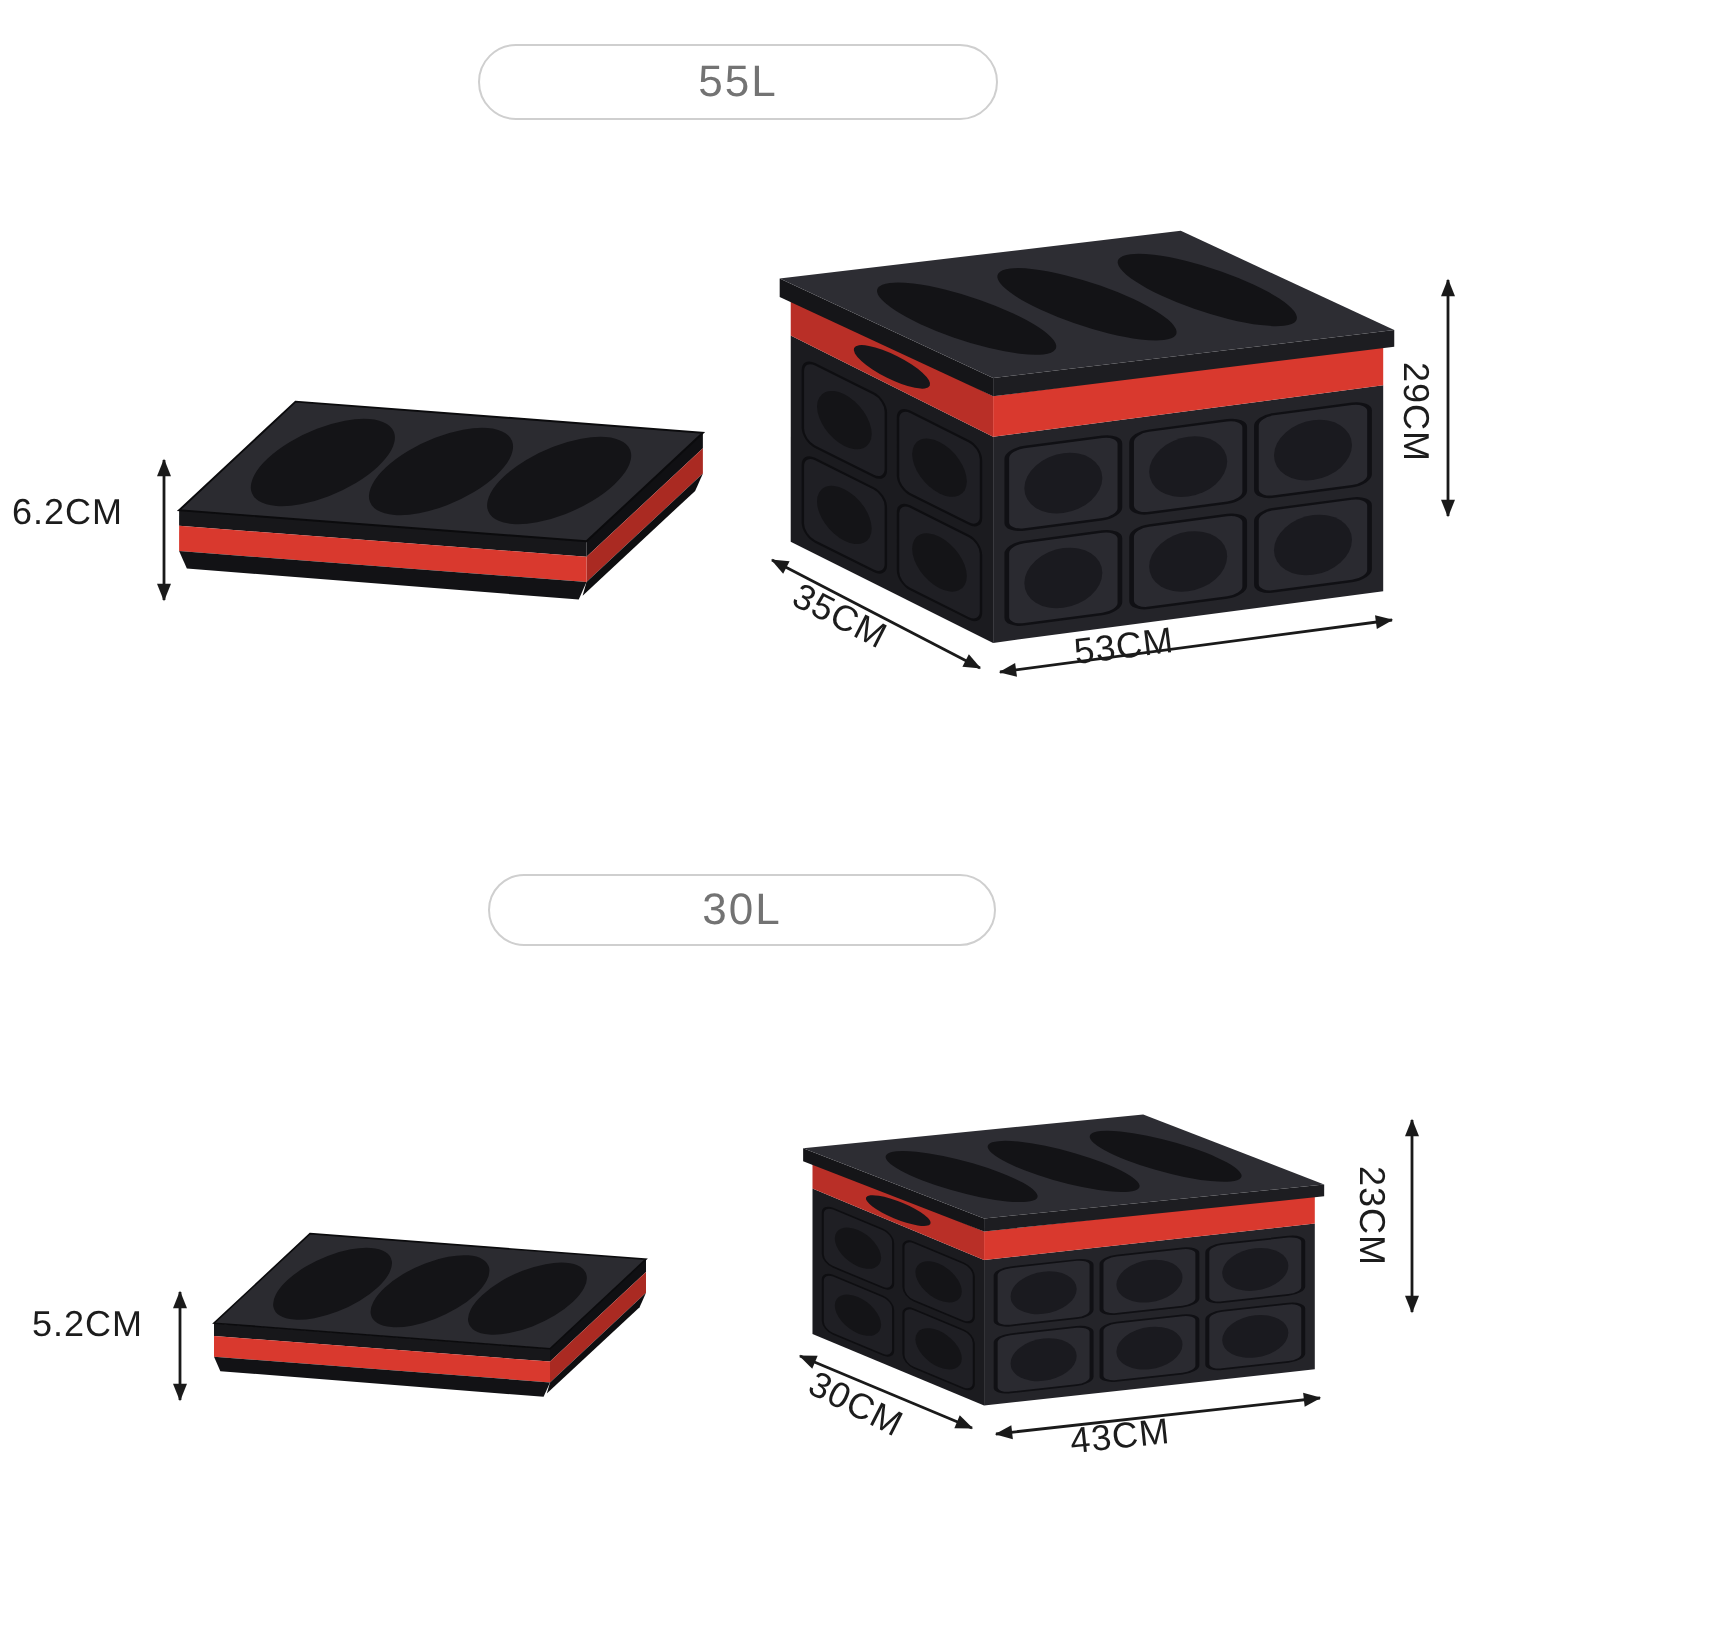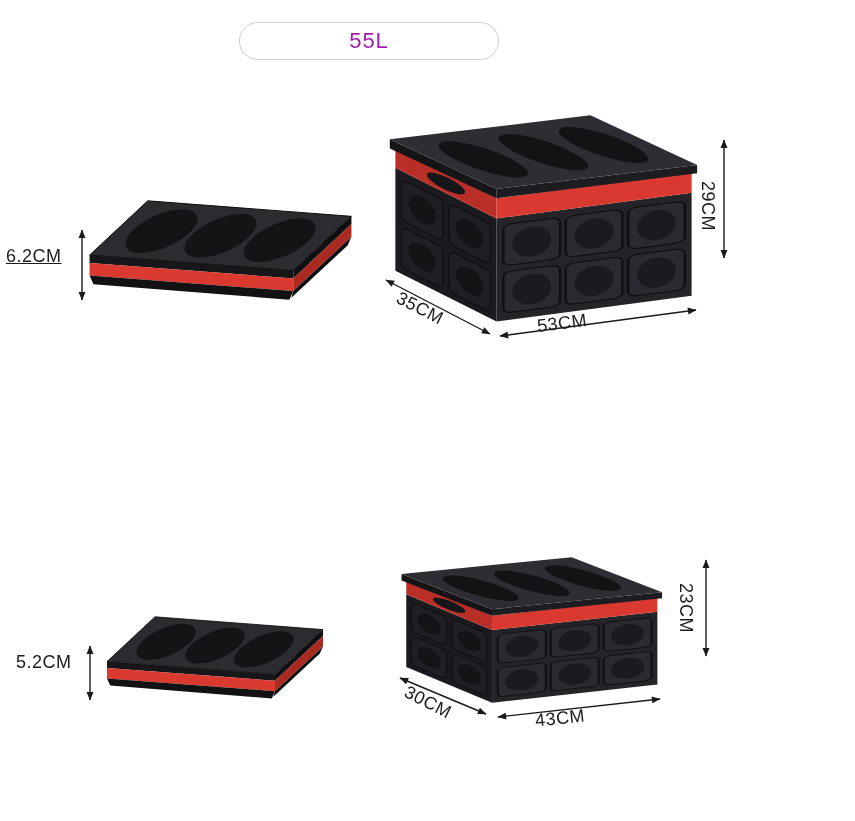--- a/index.html
+++ b/index.html
@@ -7,21 +7,21 @@
     position:relative;width:855px;height:821px;background:#ffffff;overflow:hidden;
     font-family:"Liberation Sans", sans-serif;
   }
   .section{position:absolute;left:0;width:855px;height:410px;}
   #section-55l{top:0;}
   #section-30l{top:420px;}
   .scene{position:absolute;left:0;top:0;pointer-events:none;}
   .badge{
     position:absolute;background:#ffffff;border:1.5px solid #cfcfcf;border-radius:22px;
     display:flex;align-items:center;justify-content:center;
-    font-size:22px;color:#a21caf;letter-spacing:1px;box-sizing:border-box;
+    font-size:22px;color:#737373;letter-spacing:1px;box-sizing:border-box;
   }
   .dim-label{
     position:absolute;font-size:18px;color:#1c1c1c;letter-spacing:0.5px;
     white-space:nowrap;line-height:20px;
   }
   .rot{text-align:center;transform-origin:50% 50%;}
 </style>
 </head>
 <body>
 
@@ -97,27 +97,30 @@
 
     <svg class="scene" width="855" height="410" viewBox="0 0 855 410">
       <use href="#slab-g" transform="translate(75,195) scale(0.97)"></use>
       <use href="#crate-g" transform="translate(388,108) scale(0.92)"></use>
       <line x1="82" y1="230" x2="82" y2="300" stroke="#1a1a1a" stroke-width="1.4" marker-start="url(#ah)" marker-end="url(#ah)"></line>
       <line x1="724" y1="140" x2="724" y2="258" stroke="#1a1a1a" stroke-width="1.4" marker-start="url(#ah)" marker-end="url(#ah)"></line>
       <line x1="386" y1="280" x2="490" y2="334" stroke="#1a1a1a" stroke-width="1.4" marker-start="url(#ah)" marker-end="url(#ah)"></line>
       <line x1="500" y1="336" x2="696" y2="310" stroke="#1a1a1a" stroke-width="1.4" marker-start="url(#ah)" marker-end="url(#ah)"></line>
     </svg>
 
-    <div class="dim-label" style="left:6px;top:246px;text-decoration:underline;">6.2CM</div>
+    <div class="dim-label" style="left:6px;top:246px;">6.2CM</div>
     <div class="dim-label rot" style="left:390px;top:298px;width:60px;transform:rotate(27deg);">35CM</div>
     <div class="dim-label rot" style="left:530px;top:313px;width:64px;transform:rotate(-7deg);">53CM</div>
     <div class="dim-label rot" style="left:676px;top:196px;width:64px;transform:rotate(90deg);">29CM</div>
   </div>
 
   <div class="section" id="section-30l">
+    <div class="badge" style="left:244px;top:17px;width:254px;height:36px;">
+      <span>30L</span>
+    </div>
 
     <svg class="scene" width="855" height="401" viewBox="0 0 855 401">
       <use href="#slab-g" transform="translate(95,192) scale(0.80)"></use>
       <use href="#crate-g" transform="translate(400,132) scale(0.78,0.65)"></use>
       <line x1="90" y1="226" x2="90" y2="280" stroke="#1a1a1a" stroke-width="1.4" marker-start="url(#ah)" marker-end="url(#ah)"></line>
       <line x1="706" y1="140" x2="706" y2="236" stroke="#1a1a1a" stroke-width="1.4" marker-start="url(#ah)" marker-end="url(#ah)"></line>
       <line x1="400" y1="258" x2="486" y2="294" stroke="#1a1a1a" stroke-width="1.4" marker-start="url(#ah)" marker-end="url(#ah)"></line>
       <line x1="498" y1="297" x2="660" y2="279" stroke="#1a1a1a" stroke-width="1.4" marker-start="url(#ah)" marker-end="url(#ah)"></line>
     </svg>
 

